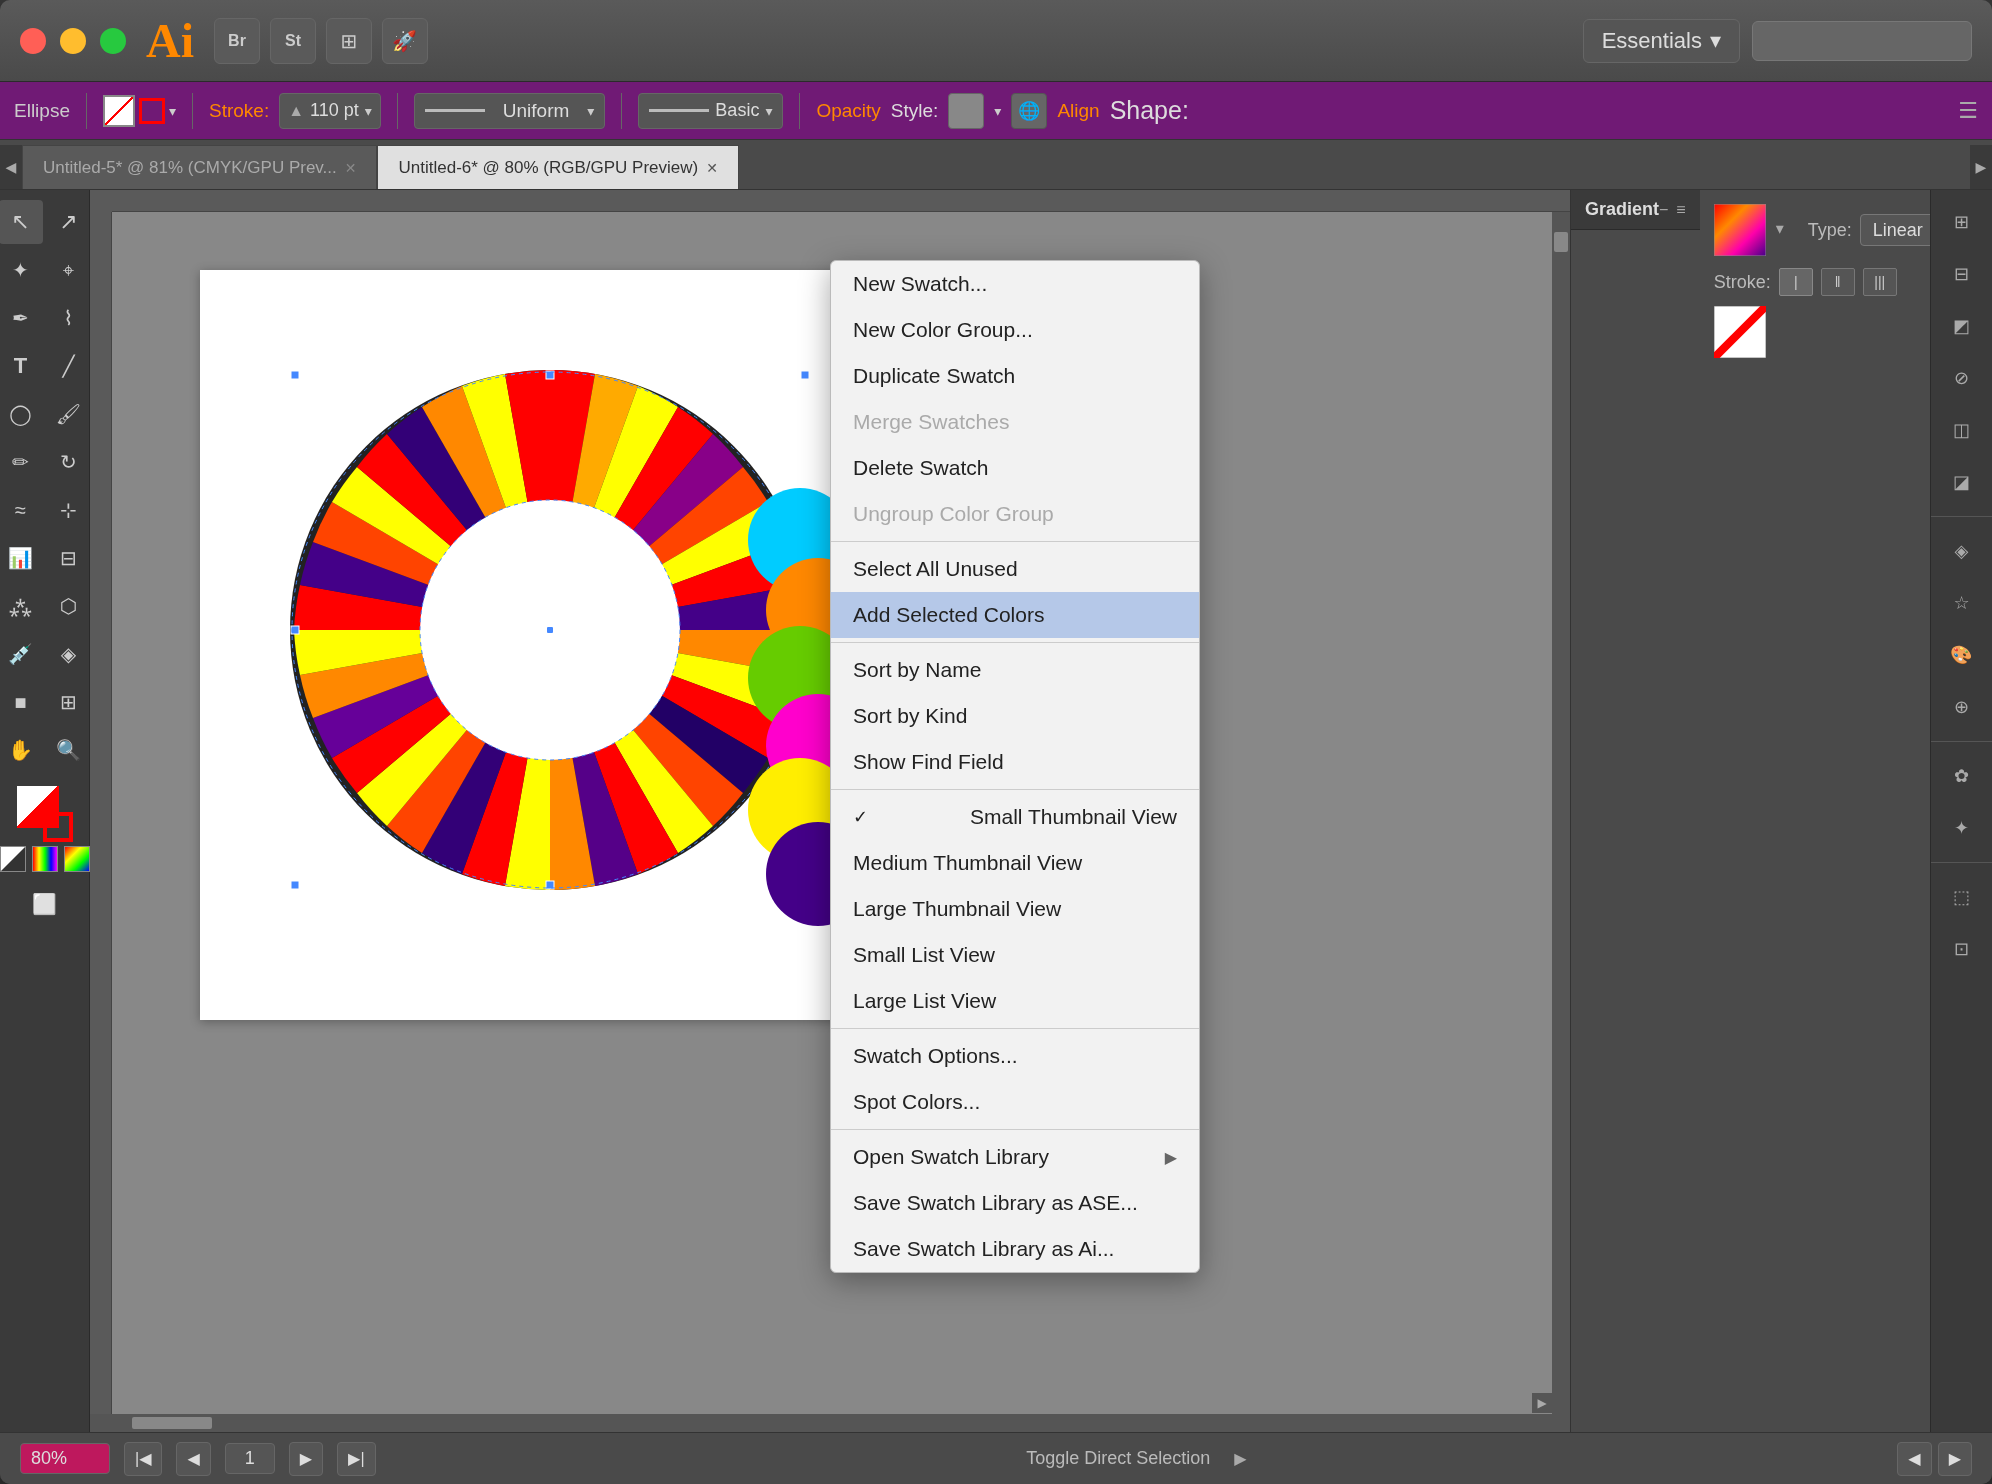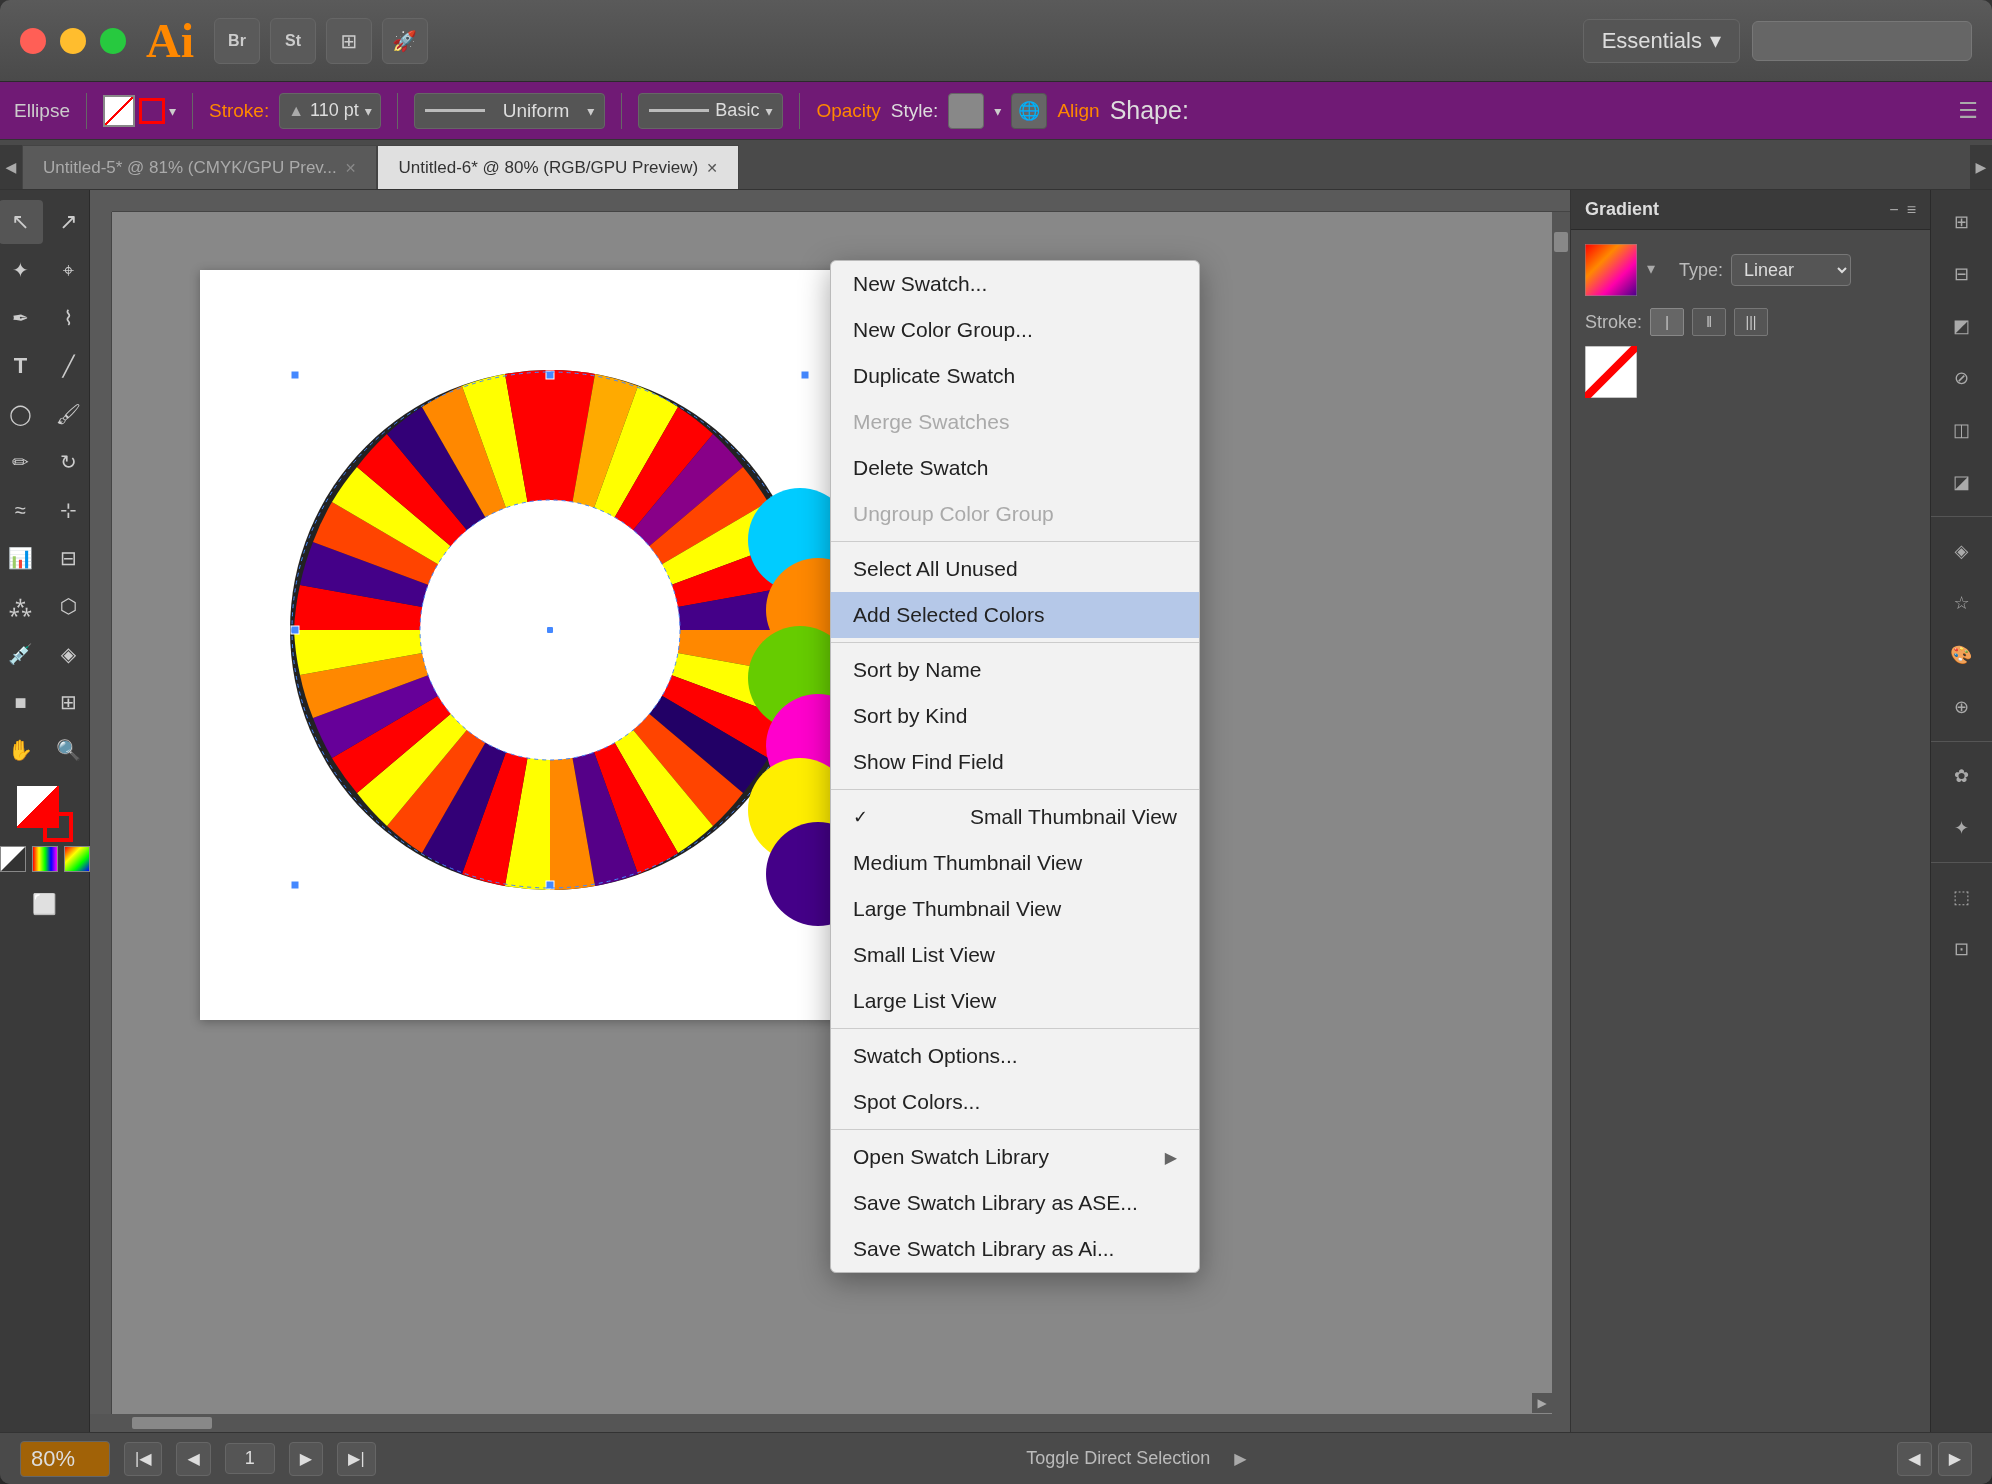--- a/index.html
+++ b/index.html
@@ -251,21 +251,21 @@
       position: relative;
       overflow: hidden;
     }
 
     
     .right-panel {
       width: 360px;
       background: #4a4a4a;
       border-left: 1px solid #333;
       display: flex;
-      flex-direction: column;
+      flex-direction: row;
     }
 
     .panel-header {
       height: 40px;
       background: #3a3a3a;
       display: flex;
       align-items: center;
       padding: 0 14px;
       border-bottom: 1px solid #2a2a2a;
     }
@@ -304,25 +304,25 @@
       height: 52px;
       background: #4a4a4a;
       border-top: 1px solid #333;
       display: flex;
       align-items: center;
       padding: 0 20px;
       gap: 14px;
     }
 
     .status-zoom {
-      background: #a16207;
+      background: #be185d;
       border: 1px solid #666;
       border-radius: 4px;
       color: #ddd;
-      font-size: 22px;
+      font-size: 18px;
       padding: 4px 10px;
       width: 90px;
     }
 
     .nav-btn {
       background: #555;
       border: 1px solid #666;
       border-radius: 4px;
       color: #ddd;
       font-size: 16px;

